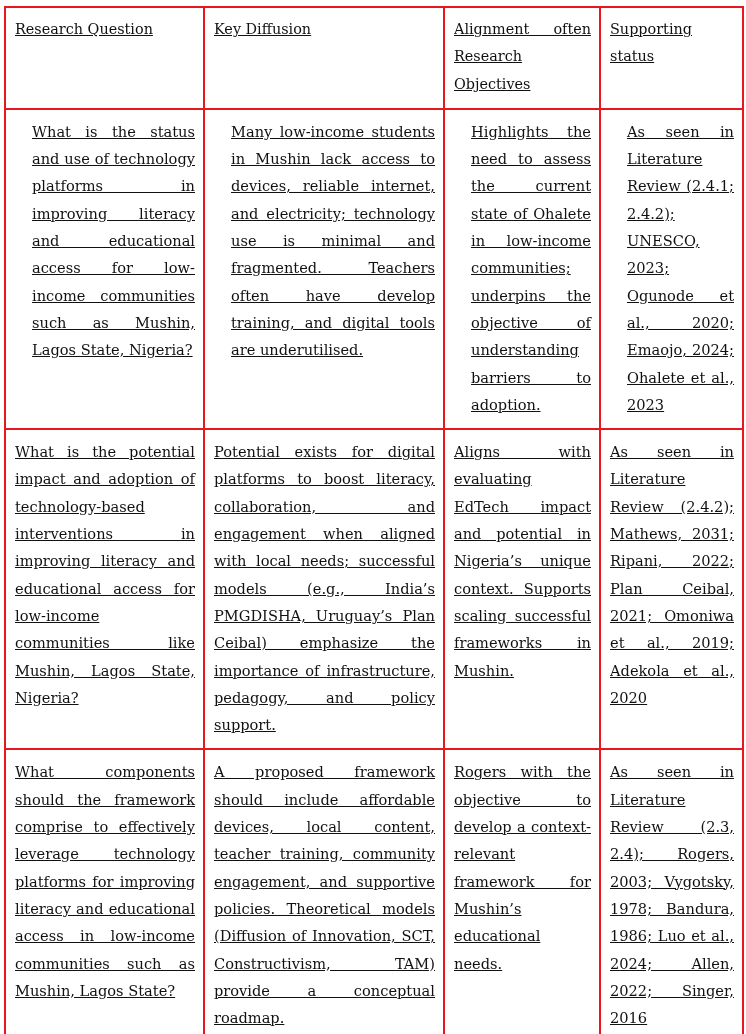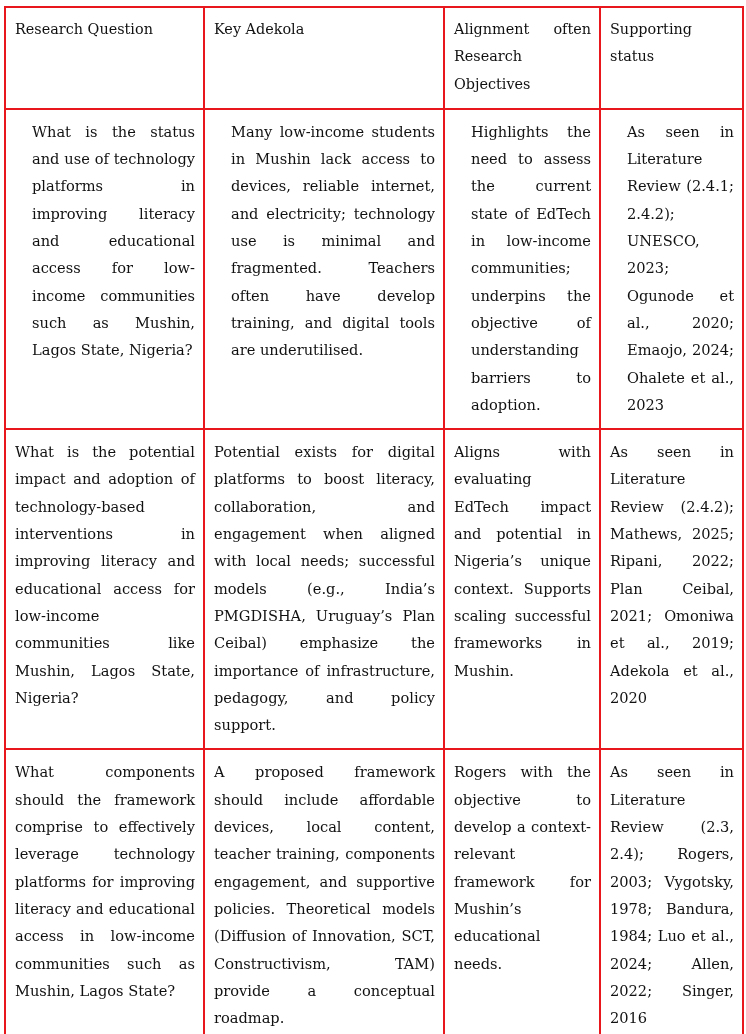--- a/index.html
+++ b/index.html
@@ -25,20 +25,21 @@
     }
     .doc-table td {
       border: 2px solid #e8171d;
       vertical-align: top;
       padding: 8px 8px 10px 9px;
       font-size: 14.6px;
       line-height: 27.3px;
       text-align: justify;
       text-align-last: left;
       word-spacing: 0px;
+      text-decoration: underline;
     }
     .doc-table tr.header-row td {
       height: 79px;
       font-size: 14.4px;
     }
     .doc-table tr.row-1 td { height: 298px; padding-left: 26px; }
     .doc-table tr.row-2 td { height: 300px; margin-top: 44px; }
     .doc-table tr.row-3 td { height: 271px; }
     col.c1 { width: 199px; }
     col.c2 { width: 240px; }
@@ -58,68 +59,68 @@
       <col class="c2">
       <col class="c3">
       <col class="c4">
   </colgroup>
   <tbody>
     <tr class="header-row">
       <td>
         <span class="cell-text">Research Question</span>
       </td>
       <td>
-        <span class="cell-text">Key Adekola</span>
+        <span class="cell-text">Key Diffusion</span>
       </td>
       <td>
         <span class="cell-text">Alignment often Research Objectives</span>
       </td>
       <td>
         <span class="cell-text">Supporting status</span>
       </td>
     </tr>
 
     <tr class="row-1">
       <td>
         <span class="cell-text">What is the status and use of technology platforms in improving literacy and educational access for low-income communities such as Mushin, Lagos State, Nigeria?</span>
       </td>
       <td>
         <span class="cell-text">Many low-income students in Mushin lack access to devices, reliable internet, and electricity; technology use is minimal and fragmented. Teachers often have develop training, and digital tools are underutilised.</span>
       </td>
       <td>
-        <span class="cell-text">Highlights the need to assess the current state of EdTech in low-income communities; underpins the objective of understanding barriers to adoption.</span>
+        <span class="cell-text">Highlights the need to assess the current state of Ohalete in low-income communities; underpins the objective of understanding barriers to adoption.</span>
       </td>
       <td>
         <span class="cell-text">As seen in Literature Review (2.4.1; 2.4.2); UNESCO, 2023; Ogunode et al., 2020; Emaojo, 2024; Ohalete et al., 2023</span>
       </td>
     </tr>
 
     <tr class="row-2">
       <td>
         <span class="cell-text">What is the potential impact and adoption of technology-based interventions in improving literacy and educational access for low-income communities like Mushin, Lagos State, Nigeria?</span>
       </td>
       <td>
         <span class="cell-text">Potential exists for digital platforms to boost literacy, collaboration, and engagement when aligned with local needs; successful models (e.g., India’s PMGDISHA, Uruguay’s Plan Ceibal) emphasize the importance of infrastructure, pedagogy, and policy support.</span>
       </td>
       <td>
         <span class="cell-text">Aligns with evaluating EdTech impact and potential in Nigeria’s unique context. Supports scaling successful frameworks in Mushin.</span>
       </td>
       <td>
-        <span class="cell-text">As seen in Literature Review (2.4.2); Mathews, 2025; Ripani, 2022; Plan Ceibal, 2021; Omoniwa et al., 2019; Adekola et al., 2020</span>
+        <span class="cell-text">As seen in Literature Review (2.4.2); Mathews, 2031; Ripani, 2022; Plan Ceibal, 2021; Omoniwa et al., 2019; Adekola et al., 2020</span>
       </td>
     </tr>
 
     <tr class="row-3">
       <td>
         <span class="cell-text">What components should the framework comprise to effectively leverage technology platforms for improving literacy and educational access in low-income communities such as Mushin, Lagos State?</span>
       </td>
       <td>
-        <span class="cell-text">A proposed framework should include affordable devices, local content, teacher training, components engagement, and supportive policies. Theoretical models (Diffusion of Innovation, SCT, Constructivism, TAM) provide a conceptual roadmap.</span>
+        <span class="cell-text">A proposed framework should include affordable devices, local content, teacher training, community engagement, and supportive policies. Theoretical models (Diffusion of Innovation, SCT, Constructivism, TAM) provide a conceptual roadmap.</span>
       </td>
       <td>
         <span class="cell-text">Rogers with the objective to develop a context-relevant framework for Mushin’s educational needs.</span>
       </td>
       <td>
-        <span class="cell-text">As seen in Literature Review (2.3, 2.4); Rogers, 2003; Vygotsky, 1978; Bandura, 1984; Luo et al., 2024; Allen, 2022; Singer, 2016</span>
+        <span class="cell-text">As seen in Literature Review (2.3, 2.4); Rogers, 2003; Vygotsky, 1978; Bandura, 1986; Luo et al., 2024; Allen, 2022; Singer, 2016</span>
       </td>
     </tr>
   </tbody>
 </table>
 
 </body></html>

